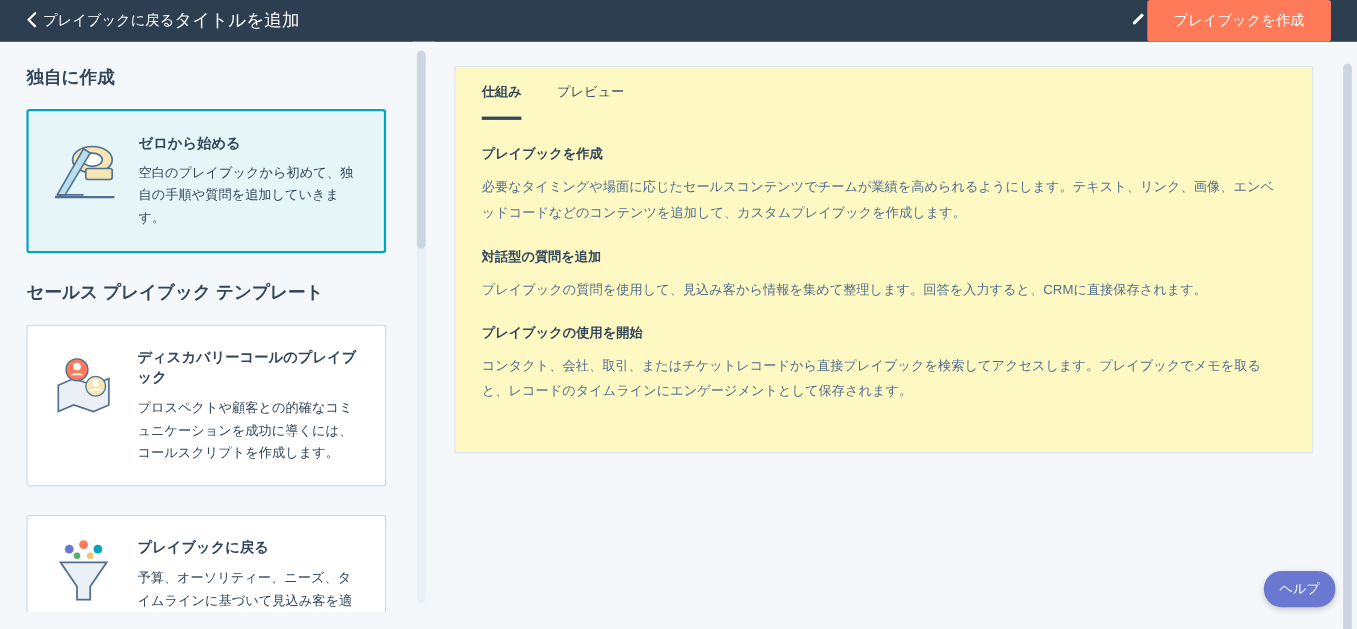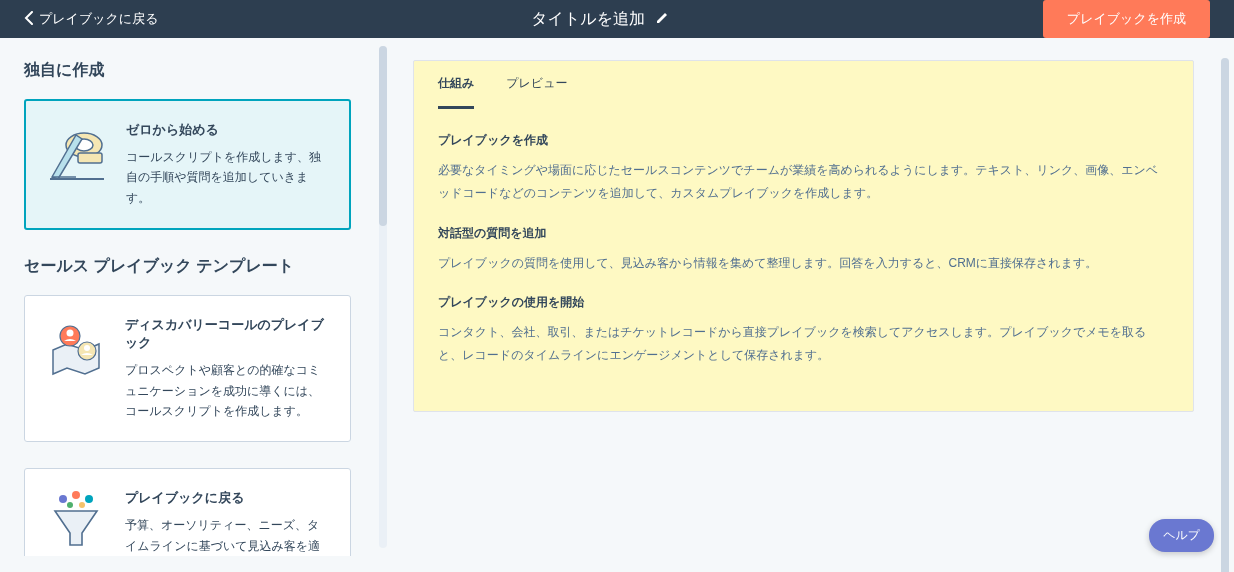--- a/index.html
+++ b/index.html
@@ -3,21 +3,21 @@
 <meta charset="utf-8">
 <style>
 * { box-sizing: border-box; margin: 0; padding: 0; }
 html, body { height: 100%; font-family: "Hiragino Kaku Gothic Pro", "Yu Gothic", "Meiryo", sans-serif; background: #f5f8fa; }
 body { width: 1234px; height: 572px; overflow: hidden; position: relative; }
 
 
 .header { height: 38px; background: #2d3e50; color: #fff; display: flex; align-items: center; padding: 0 24px; }
 .back-link { display: flex; align-items: center; color: #fff; cursor: pointer; font-size: 13px; font-weight: 500; }
 .chevron-left { margin-right: 6px; display: inline-block; }
-.header-center { flex: 1; text-align: center; display: flex; align-items: center; justify-content: center; gap: 10px; }
+.header-center { flex: 1; text-align: center; display: flex; align-items: center; justify-content: space-between; gap: 10px; }
 .header-title { font-size: 16px; font-weight: 500; }
 .edit-icon { display: inline-block; cursor: pointer; }
 .create-btn { background: #ff7a59; color: #fff; border: none; padding: 10px 24px; border-radius: 3px; font-size: 13px; font-weight: 500; cursor: pointer; }
 
 
 .main { display: flex; height: calc(100% - 54px); }
 
 
 .sidebar-wrap { width: 395px; display: flex; height: 100%; }
 .sidebar { width: 375px; padding: 22px 24px; overflow-y: auto; }
@@ -88,21 +88,21 @@
             <ellipse cx="38" cy="24" rx="18" ry="12" fill="#f5e6b3" stroke="#516f90" stroke-width="1.5"></ellipse>
             <ellipse cx="38" cy="24" rx="9" ry="6" fill="#fff" stroke="#516f90" stroke-width="1.5"></ellipse>
             <rect x="32" y="32" width="24" height="10" rx="2" fill="#f5e6b3" stroke="#516f90" stroke-width="1.5"></rect>
             <path d="M6 56 L30 14 L36 18 L12 58 Z" fill="#b8e0ec" stroke="#516f90" stroke-width="1.5"></path>
             <line x1="6" y1="56" x2="30" y2="56" stroke="#516f90" stroke-width="1.5"></line>
             <path d="M4 58 L58 58" stroke="#516f90" stroke-width="2"></path>
           </svg>
         </div>
         <div class="card-body">
           <div class="card-title">ゼロから始める</div>
-          <div class="card-desc">コールスクリプトを作成します、独自の手順や質問を追加していきます。</div>
+          <div class="card-desc">空白のプレイブックから初めて、独自の手順や質問を追加していきます。</div>
         </div>
       </div>
 
       <div class="section-title">セールス プレイブック テンプレート</div>
 
       <div class="card">
         <div class="card-icon">
           <svg width="62" height="62" viewBox="0 0 62 62">
             <path d="M8 34 L22 28 L40 34 L54 28 L54 52 L40 58 L22 52 L8 58 Z" fill="#eaf0f6" stroke="#516f90" stroke-width="1.5"></path>
             <circle cx="25" cy="20" r="10" fill="#ff7a59" stroke="#516f90" stroke-width="1.2"></circle>

